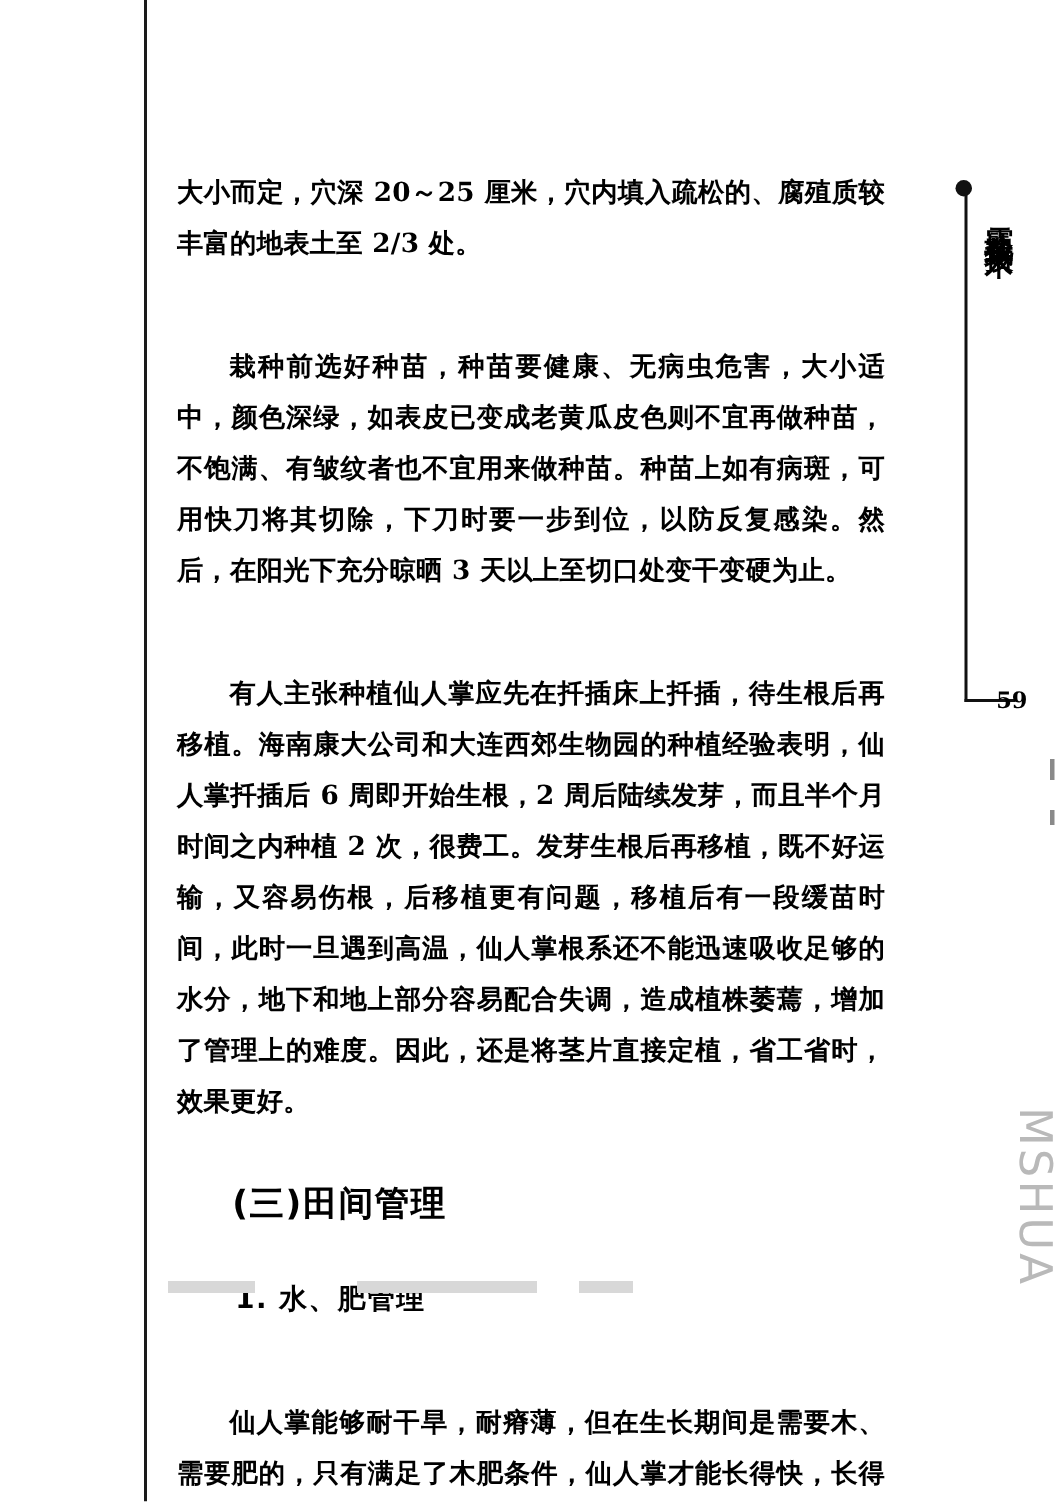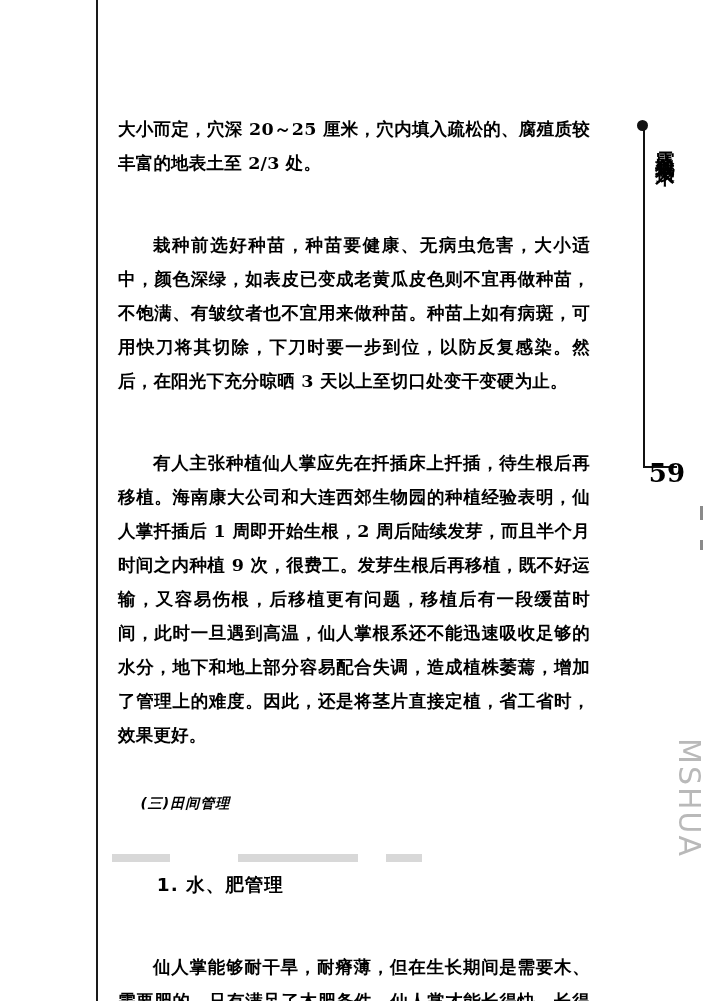--- a/index.html
+++ b/index.html
@@ -52,30 +52,29 @@
     font-weight: 600;
   }
   p.para.indent {
     text-indent: 2em;
     margin-top: 48px;
   }
 
   
   h2.heading-1 {
     margin: 34px 0 0 0;
-    font-size: 14px;
+    font-size: 23px;
     line-height: 34px;
     font-weight: 700;
     letter-spacing: 1px;
     font-family: "DejaVu Sans", "Liberation Sans", sans-serif;
     text-indent: 1.6em;
-    font-style: italic;
   }
   h3.heading-2 {
-    margin: 48px 0 6px 0;
+    margin: 30px 0 6px 0;
     font-size: 18.5px;
     line-height: 34px;
     font-weight: 700;
     letter-spacing: 1px;
     font-family: "DejaVu Sans", "Liberation Sans", sans-serif;
     text-indent: 2.1em;
   }
 
   
   .side-tab {
@@ -120,21 +119,21 @@
     font-weight: 700;
     letter-spacing: 3px;
     font-family: "DejaVu Sans", "Liberation Sans", sans-serif;
     white-space: nowrap;
   }
 
   .page-number {
     position: absolute;
     right: 24px;
     top: 458px;
-    font-size: 26px;
+    font-size: 15px;
     font-weight: 700;
     font-family: "DejaVu Serif", "Liberation Serif", serif;
   }
 
   
   .edge-mark {
     position: absolute;
     background: #8a8a8a;
   }
   .edge-mark.m1 { right: 6px; top: 506px; width: 3px; height: 14px; }
@@ -168,21 +167,21 @@
 </head>
 <body>
 
 <div class="page">
 
   <div class="page-edge-line"></div>
 
   <div class="body-col">
     <p class="para">大小而定，穴深 20～25 厘米，穴内填入疏松的、腐殖质较丰富的地表土至 2/3 处。</p>
     <p class="para indent">栽种前选好种苗，种苗要健康、无病虫危害，大小适中，颜色深绿，如表皮已变成老黄瓜皮色则不宜再做种苗，不饱满、有皱纹者也不宜用来做种苗。种苗上如有病斑，可用快刀将其切除，下刀时要一步到位，以防反复感染。然后，在阳光下充分晾晒 3 天以上至切口处变干变硬为止。</p>
-    <p class="para indent">有人主张种植仙人掌应先在扦插床上扦插，待生根后再移植。海南康大公司和大连西郊生物园的种植经验表明，仙人掌扦插后 1 周即开始生根，2 周后陆续发芽，而且半个月时间之内种植 9 次，很费工。发芽生根后再移植，既不好运输，又容易伤根，后移植更有问题，移植后有一段缓苗时间，此时一旦遇到高温，仙人掌根系还不能迅速吸收足够的水分，地下和地上部分容易配合失调，造成植株萎蔫，增加了管理上的难度。因此，还是将茎片直接定植，省工省时，效果更好。</p>
+    <p class="para indent">有人主张种植仙人掌应先在扦插床上扦插，待生根后再移植。海南康大公司和大连西郊生物园的种植经验表明，仙人掌扦插后 6 周即开始生根，2 周后陆续发芽，而且半个月时间之内种植 2 次，很费工。发芽生根后再移植，既不好运输，又容易伤根，后移植更有问题，移植后有一段缓苗时间，此时一旦遇到高温，仙人掌根系还不能迅速吸收足够的水分，地下和地上部分容易配合失调，造成植株萎蔫，增加了管理上的难度。因此，还是将茎片直接定植，省工省时，效果更好。</p>
 
     <h2 class="heading-1">(三)田间管理</h2>
     <h3 class="heading-2">1. 水、肥管理</h3>
 
     <p class="para indent">仙人掌能够耐干旱，耐瘠薄，但在生长期间是需要木、需要肥的，只有满足了木肥条件，仙人掌才能长得快，长得旺盛，才能够获得丰产。因此，木、肥管理是仙人掌种植过程中十分</p>
   </div>
 
   <div class="side-tab">
     <div class="side-tab-dot"></div>
     <div class="side-tab-rule-v"></div>

